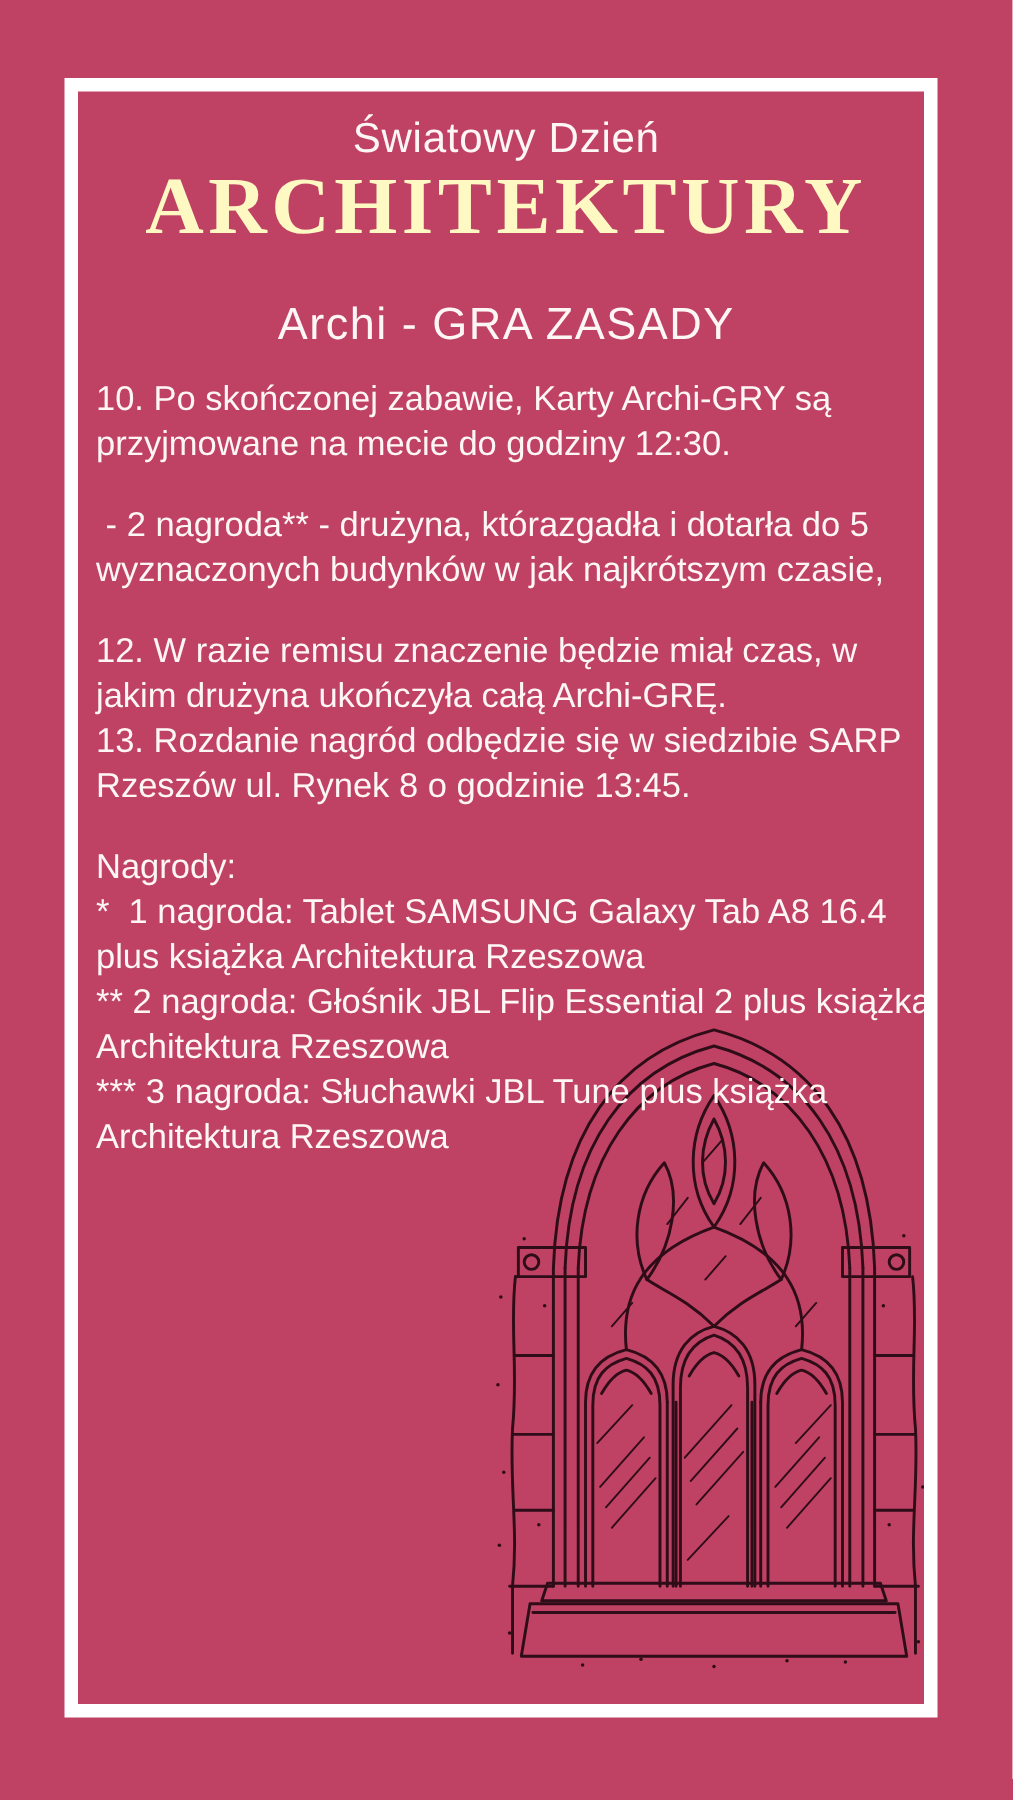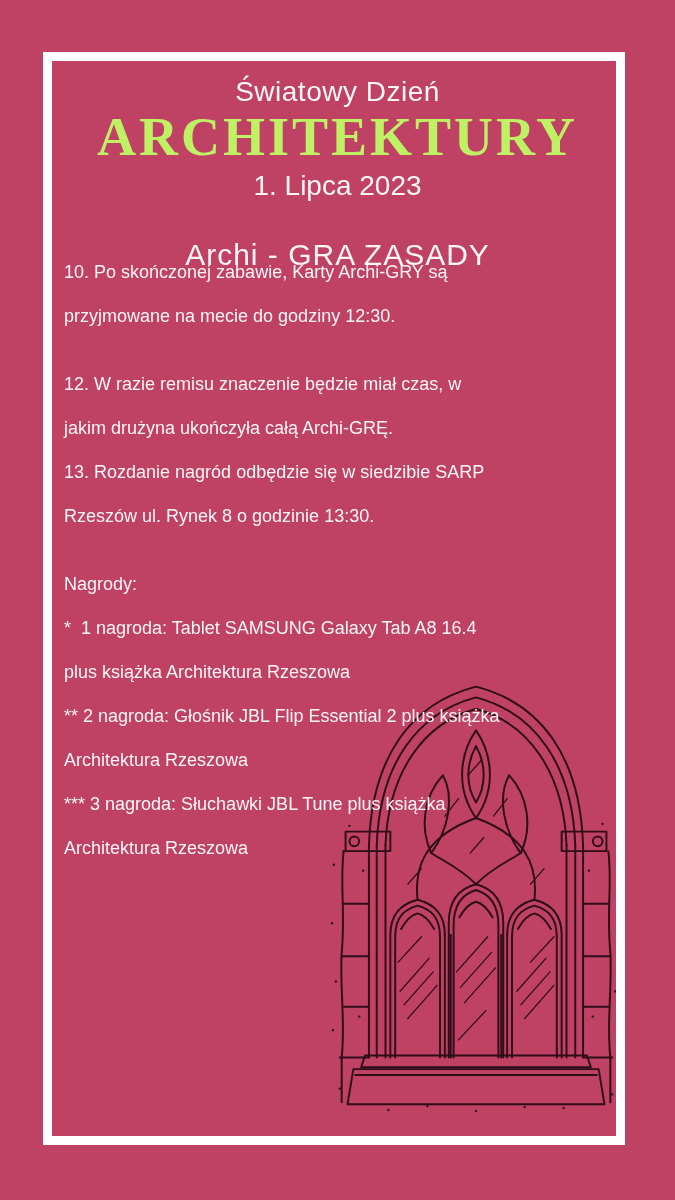--- a/index.html
+++ b/index.html
@@ -38,41 +38,41 @@
     letter-spacing: 0.5px;
   }
   .main-title {
     margin: 2px 0 0;
     text-align: center;
     font-family: "Liberation Serif", serif;
     font-weight: 700;
     font-size: 54px;
     line-height: 1.0;
     letter-spacing: 3px;
-    color: #bef264;
+    color: #fef9c3;
   }
   .date-line {
     margin: 6px 0 0;
     text-align: center;
     font-size: 28px;
     font-weight: 400;
   }
   .section-title {
     margin: 36px 0 12px;
     text-align: center;
     font-size: 30px;
     font-weight: 400;
     letter-spacing: 1px;
   }
   .rules {
     position: absolute;
     left: 64px; top: 250px;
     width: 558px;
-    font-size: 18px;
-    line-height: 44px;
+    font-size: 23px;
+    line-height: 30px;
     font-weight: 400;
   }
   .rules p {
     margin: 0 0 24px;
     white-space: pre;
   }
 </style>
 </head>
 <body>
 
@@ -156,30 +156,31 @@
         <circle cx="100" cy="448" r="1.2"></circle>
       <circle cx="200" cy="449" r="1.2"></circle>
     </g>
   </svg>
 
   <div class="frame"></div>
 
   <div class="content">
     <div class="kicker">Światowy Dzień</div>
     <div class="main-title">ARCHITEKTURY</div>
-    <div class="date-line">1. Lipca 2023</div>
     <div class="section-title">Archi - GRA ZASADY</div>
 
     <div class="rules">
       <p>10. Po skończonej zabawie, Karty Archi-GRY są
 przyjmowane na mecie do godziny 12:30.</p>
+      <p> - 2 nagroda** - drużyna, którazgadła i dotarła do 5
+wyznaczonych budynków w jak najkrótszym czasie,</p>
       <p>12. W razie remisu znaczenie będzie miał czas, w
 jakim drużyna ukończyła całą Archi-GRĘ.
 13. Rozdanie nagród odbędzie się w siedzibie SARP
-Rzeszów ul. Rynek 8 o godzinie 13:30.</p>
+Rzeszów ul. Rynek 8 o godzinie 13:45.</p>
       <p>Nagrody:
 *  1 nagroda: Tablet SAMSUNG Galaxy Tab A8 16.4
 plus książka Architektura Rzeszowa
 ** 2 nagroda: Głośnik JBL Flip Essential 2 plus książka
 Architektura Rzeszowa
 *** 3 nagroda: Słuchawki JBL Tune plus książka
 Architektura Rzeszowa</p>
     </div>
   </div>
 

